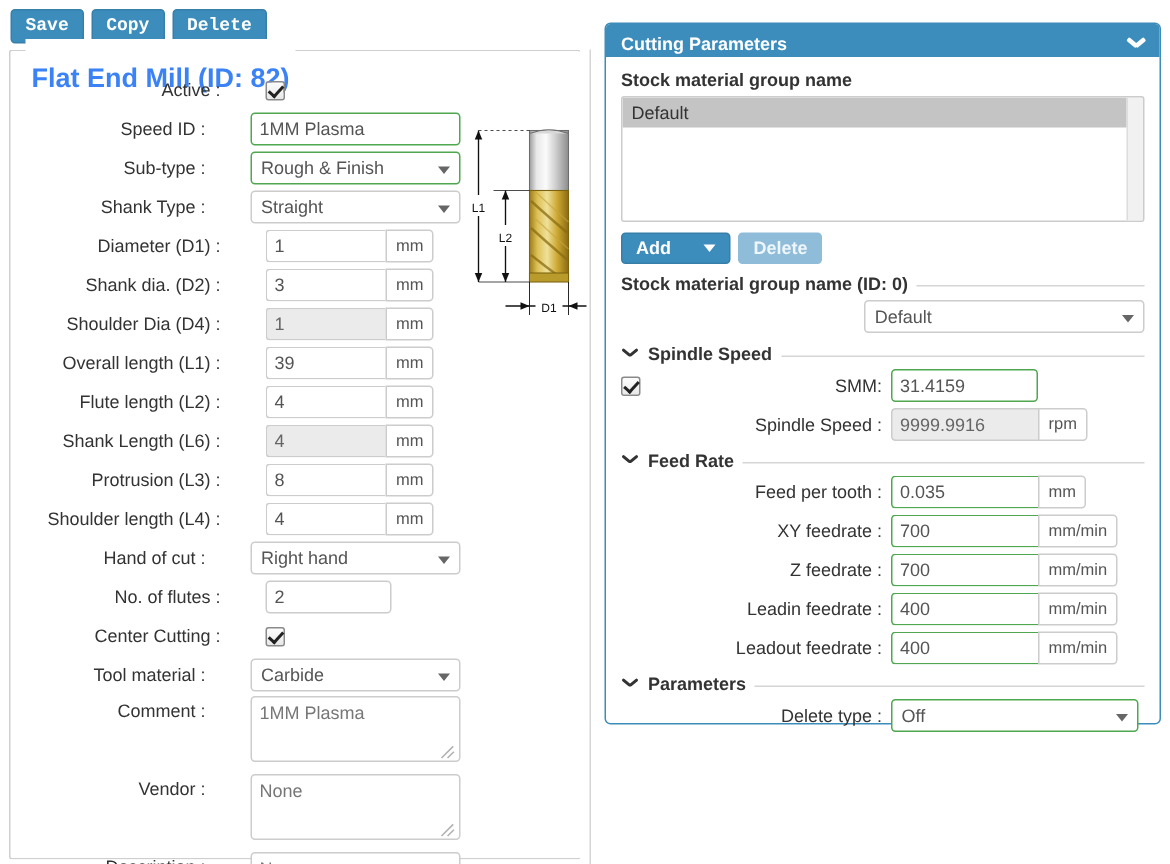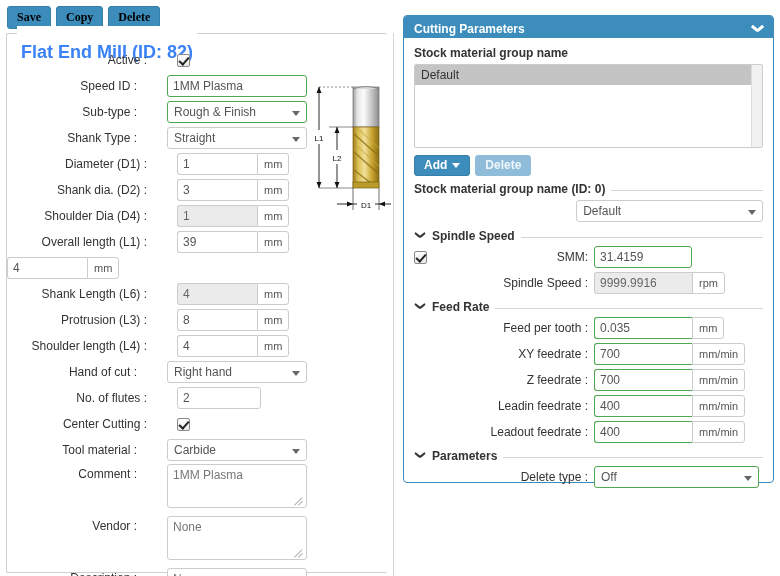--- a/index.html
+++ b/index.html
@@ -14,22 +14,22 @@
   }
 
   #root { position: relative; width: 780px; height: 576px; }
 
   
   .toolbar { position: absolute; left: 7px; top: 6px; display: flex; gap: 5px; }
   .btn-primary {
     background: #3c8dbc;
     border: 1px solid #367fa9;
     border-radius: 3px;
-    color: #000000;
-    font-family: Liberation Serif, serif;
+    color: #ffffff;
+    font-family: Liberation Mono, monospace;
     font-size: 12px;
     font-weight: bold;
     padding: 3px 9px 4px 9px;
     line-height: 14px;
     cursor: pointer;
   }
 
   
   .left-fieldset {
     position: absolute;
@@ -249,21 +249,21 @@
     border: 1px solid #367fa9;
     border-radius: 3px;
     color: #fff;
     font-size: 12px;
     font-weight: bold;
     padding: 2px 9px 3px 9px;
     line-height: 14px;
     cursor: pointer;
     display: flex;
     align-items: center;
-    gap: 5px;
+    gap: 22px;
   }
   .btn-sm.disabled { background: #8fbcd8; border-color: #8fbcd8; color: #eef6fb; cursor: default; }
   .caret-down {
     width: 0; height: 0;
     border-left: 4px solid transparent;
     border-right: 4px solid transparent;
     border-top: 5px solid #fff;
   }
 
   
@@ -378,20 +378,21 @@
 
       <div class="row">
         <div class="lbl">Overall length (L1) :</div>
         <div class="ctl ig">
           <input class="txt" style="width: 80px;" value="39">
           <span class="unit">mm</span>
         </div>
       </div>
 
       <div class="row">
+        <div class="lbl">Flute length (L2) :</div>
         <div class="ctl ig">
           <input class="txt" style="width: 80px;" value="4">
           <span class="unit">mm</span>
         </div>
       </div>
 
       <div class="row">
         <div class="lbl">Shank Length (L6) :</div>
         <div class="ctl ig">
           <input class="txt dis" style="width: 80px;" disabled="" value="4">

